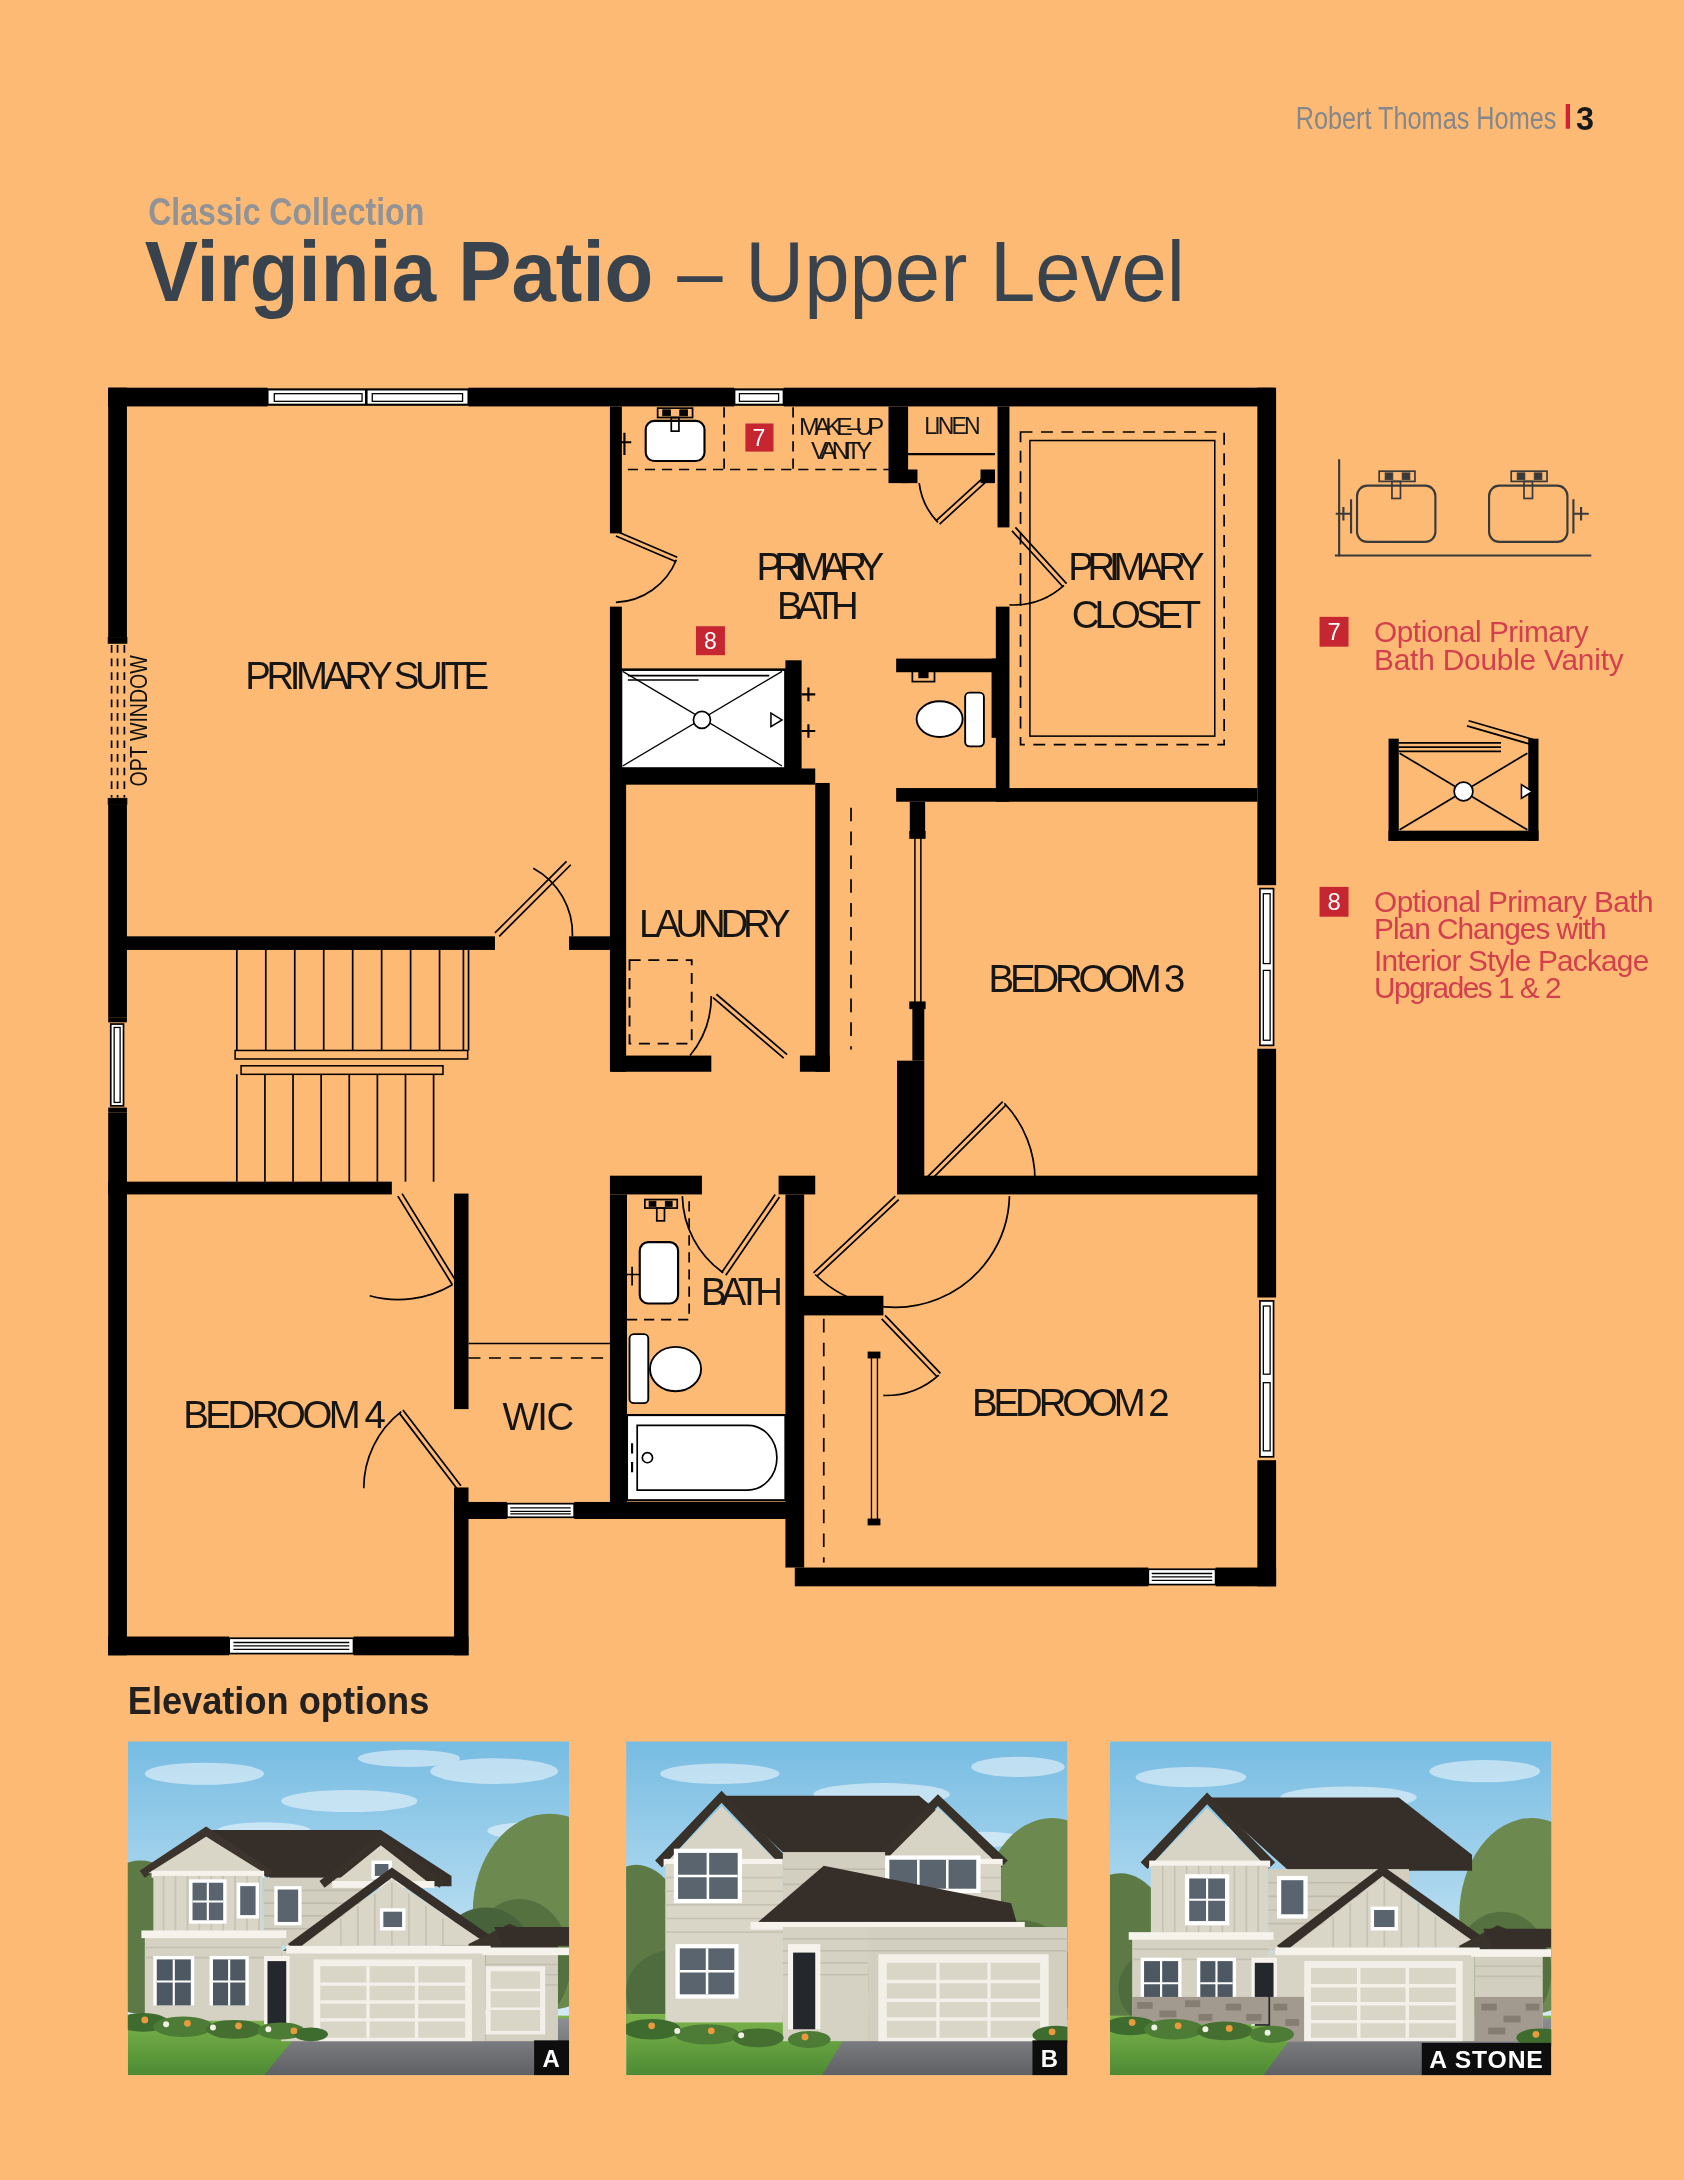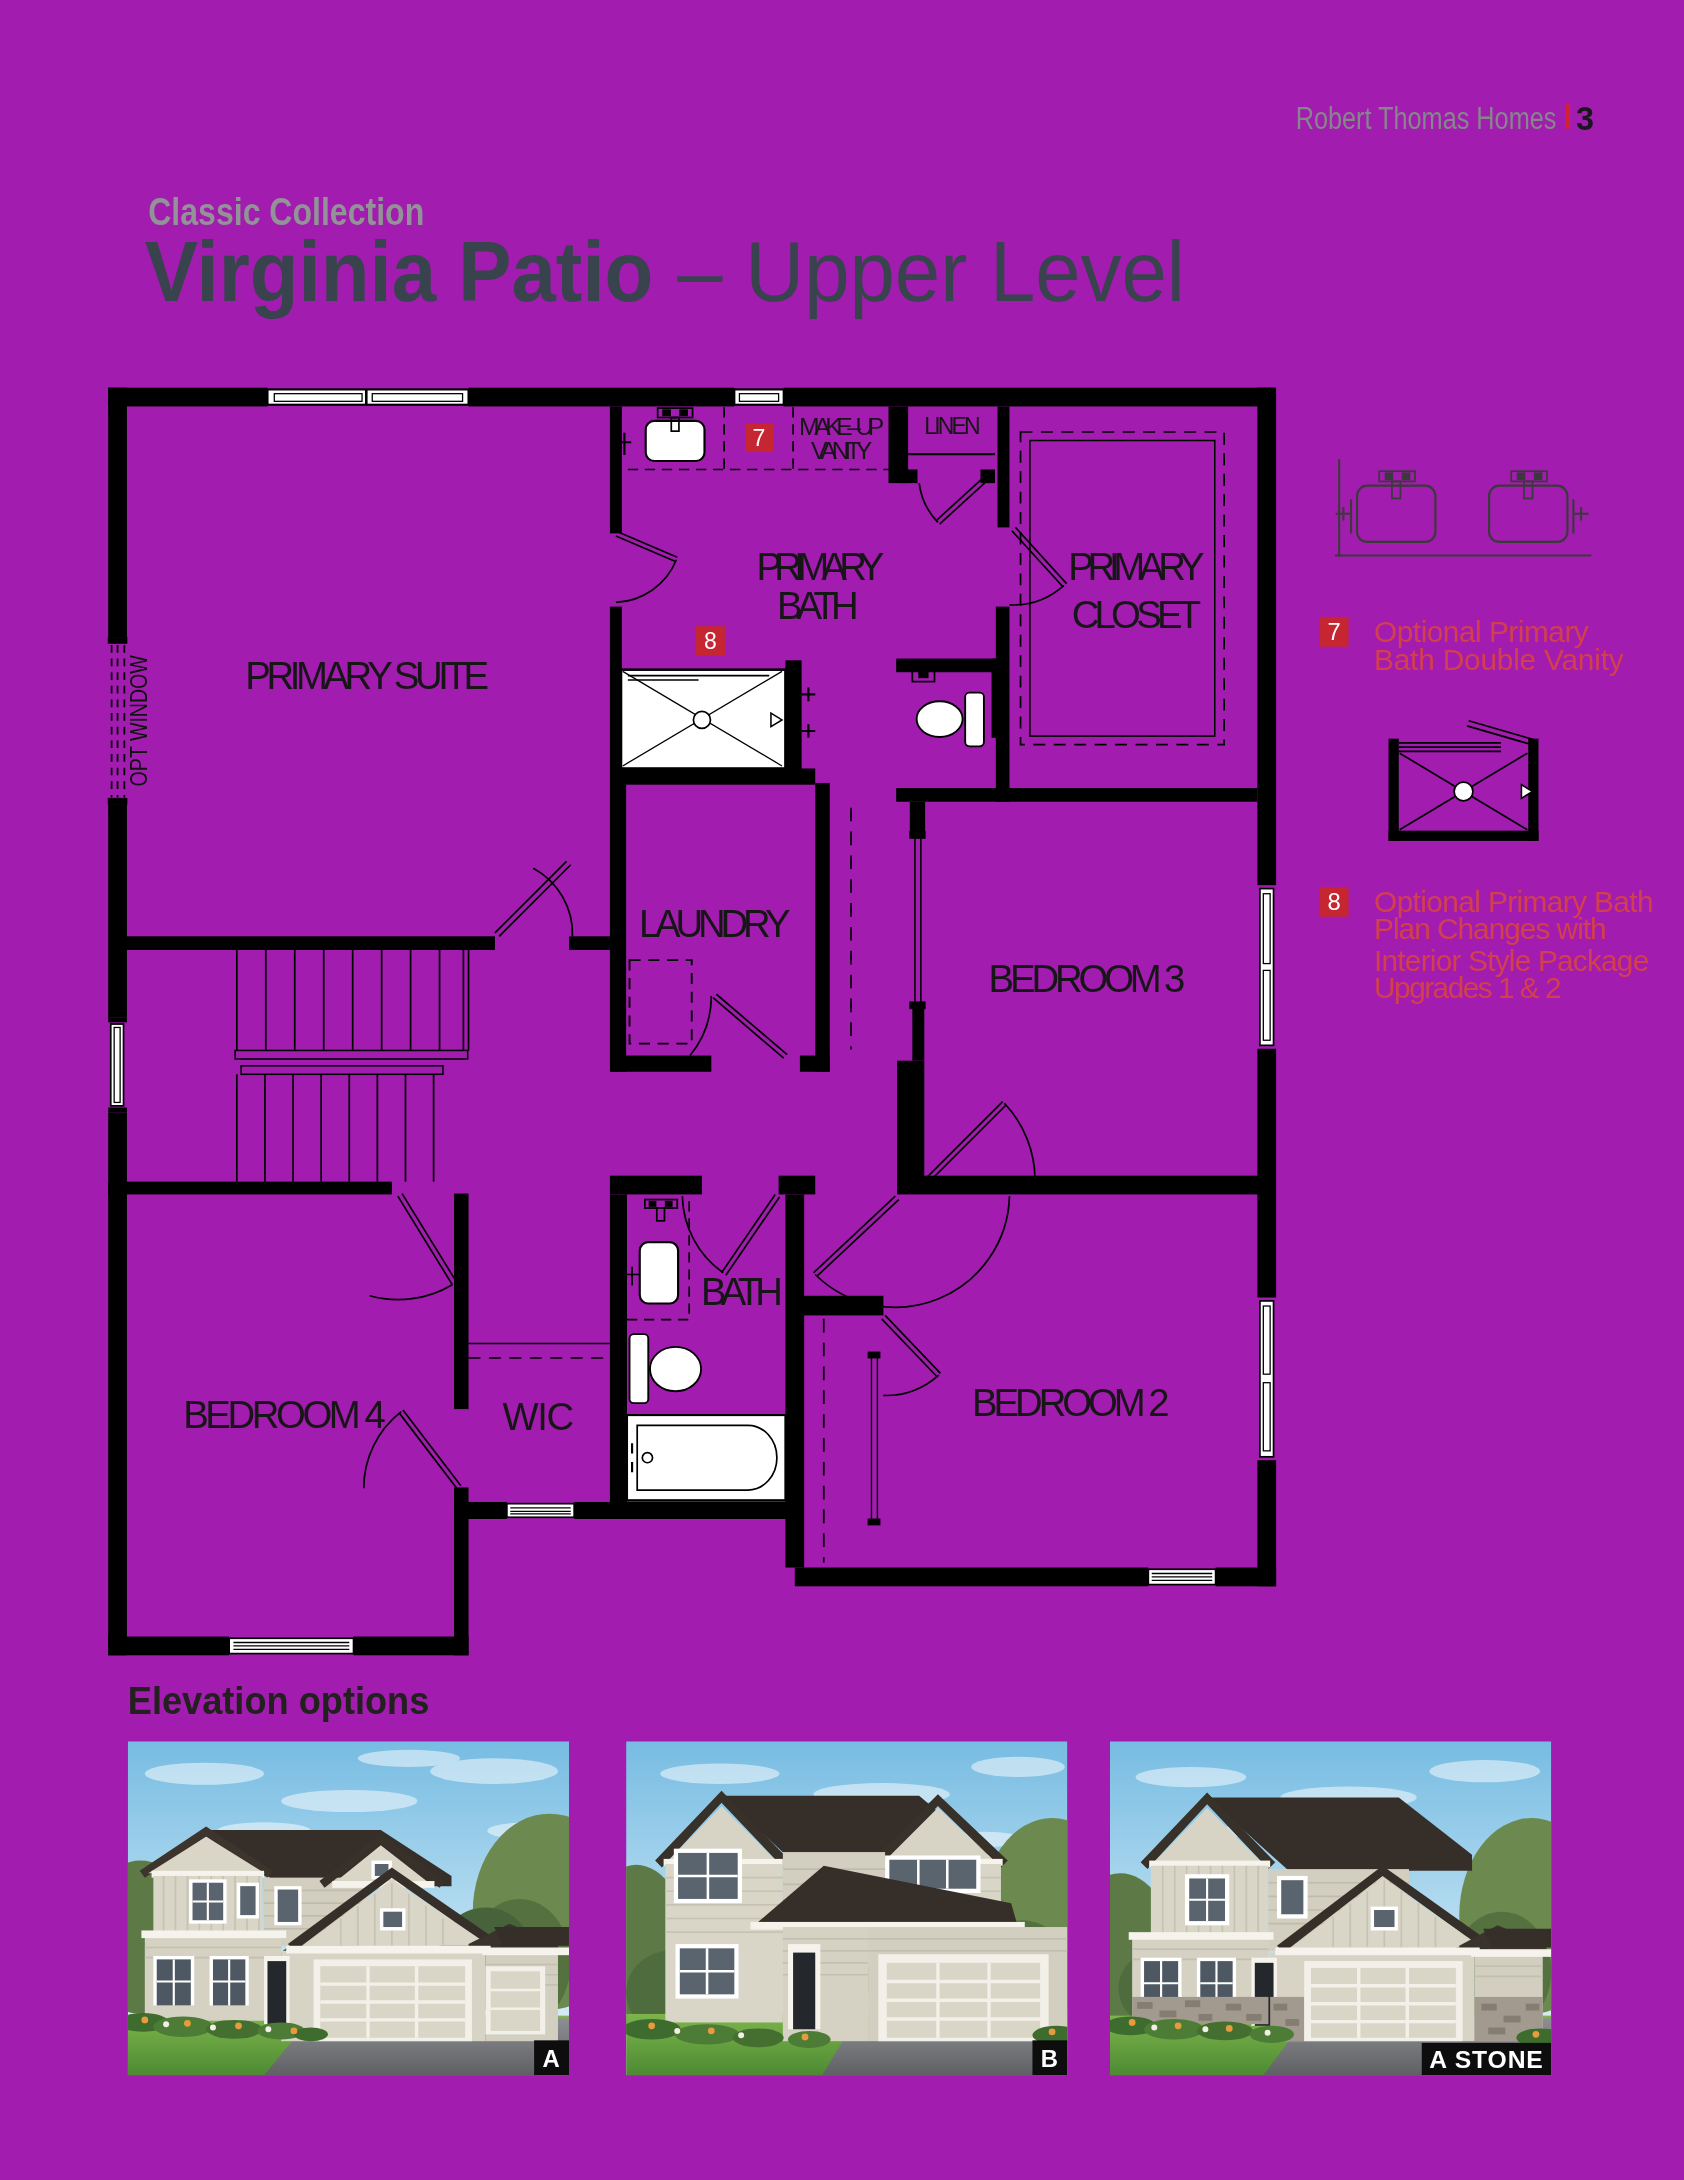--- a/index.html
+++ b/index.html
@@ -1,16 +1,16 @@
 <!DOCTYPE html>
 <html style="font-size:13.6px"><head>
 <meta charset="utf-8">
 <style>
   html,body{margin:0;padding:0;background:#fff;}
-  .page{position:relative;width:1685px;height:2181px;background:#a21caf;overflow:hidden;font-family:"Liberation Sans",sans-serif;}
+  .page{position:relative;width:1685px;height:2181px;background:#fdba74;overflow:hidden;font-family:"Liberation Sans",sans-serif;}
 </style>
 </head>
 <body>
 <div class="page">
 <svg width="1685" height="2181" viewBox="0 0 1978 2560">
 
 <g>
 <text x="1827" y="151" font-size="36" fill="#85878a" text-anchor="end" textLength="306" lengthAdjust="spacingAndGlyphs">Robert Thomas Homes</text>
 <rect x="1838" y="122" width="5" height="29" fill="#d41f35"></rect>
 <text x="1850" y="152" font-size="38" font-weight="bold" fill="#16181c">3</text>

